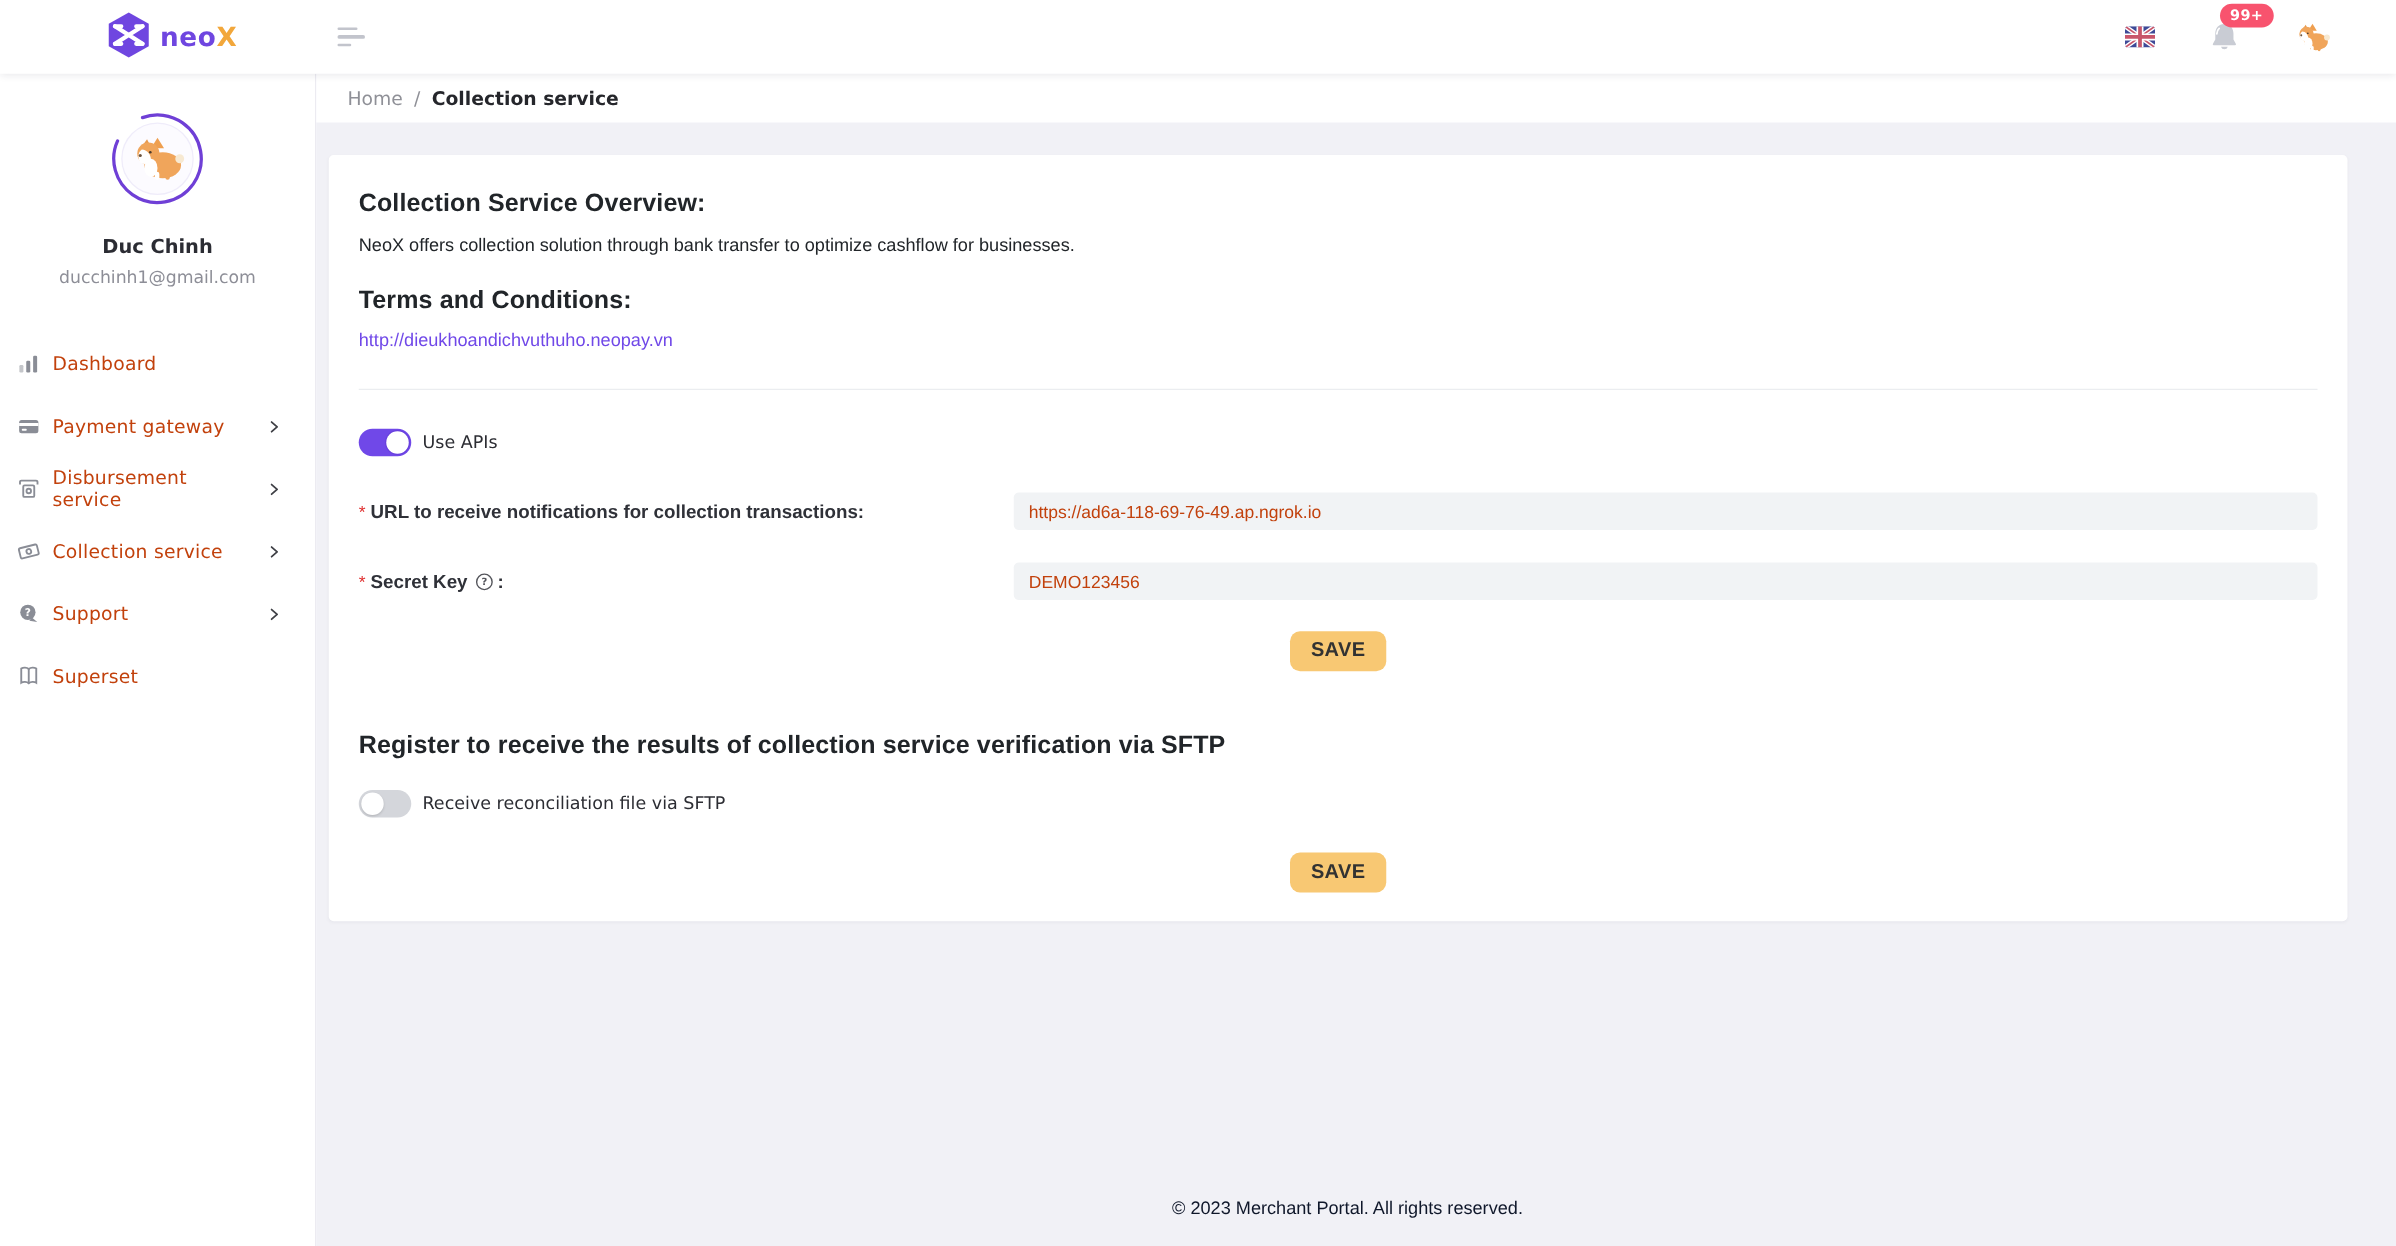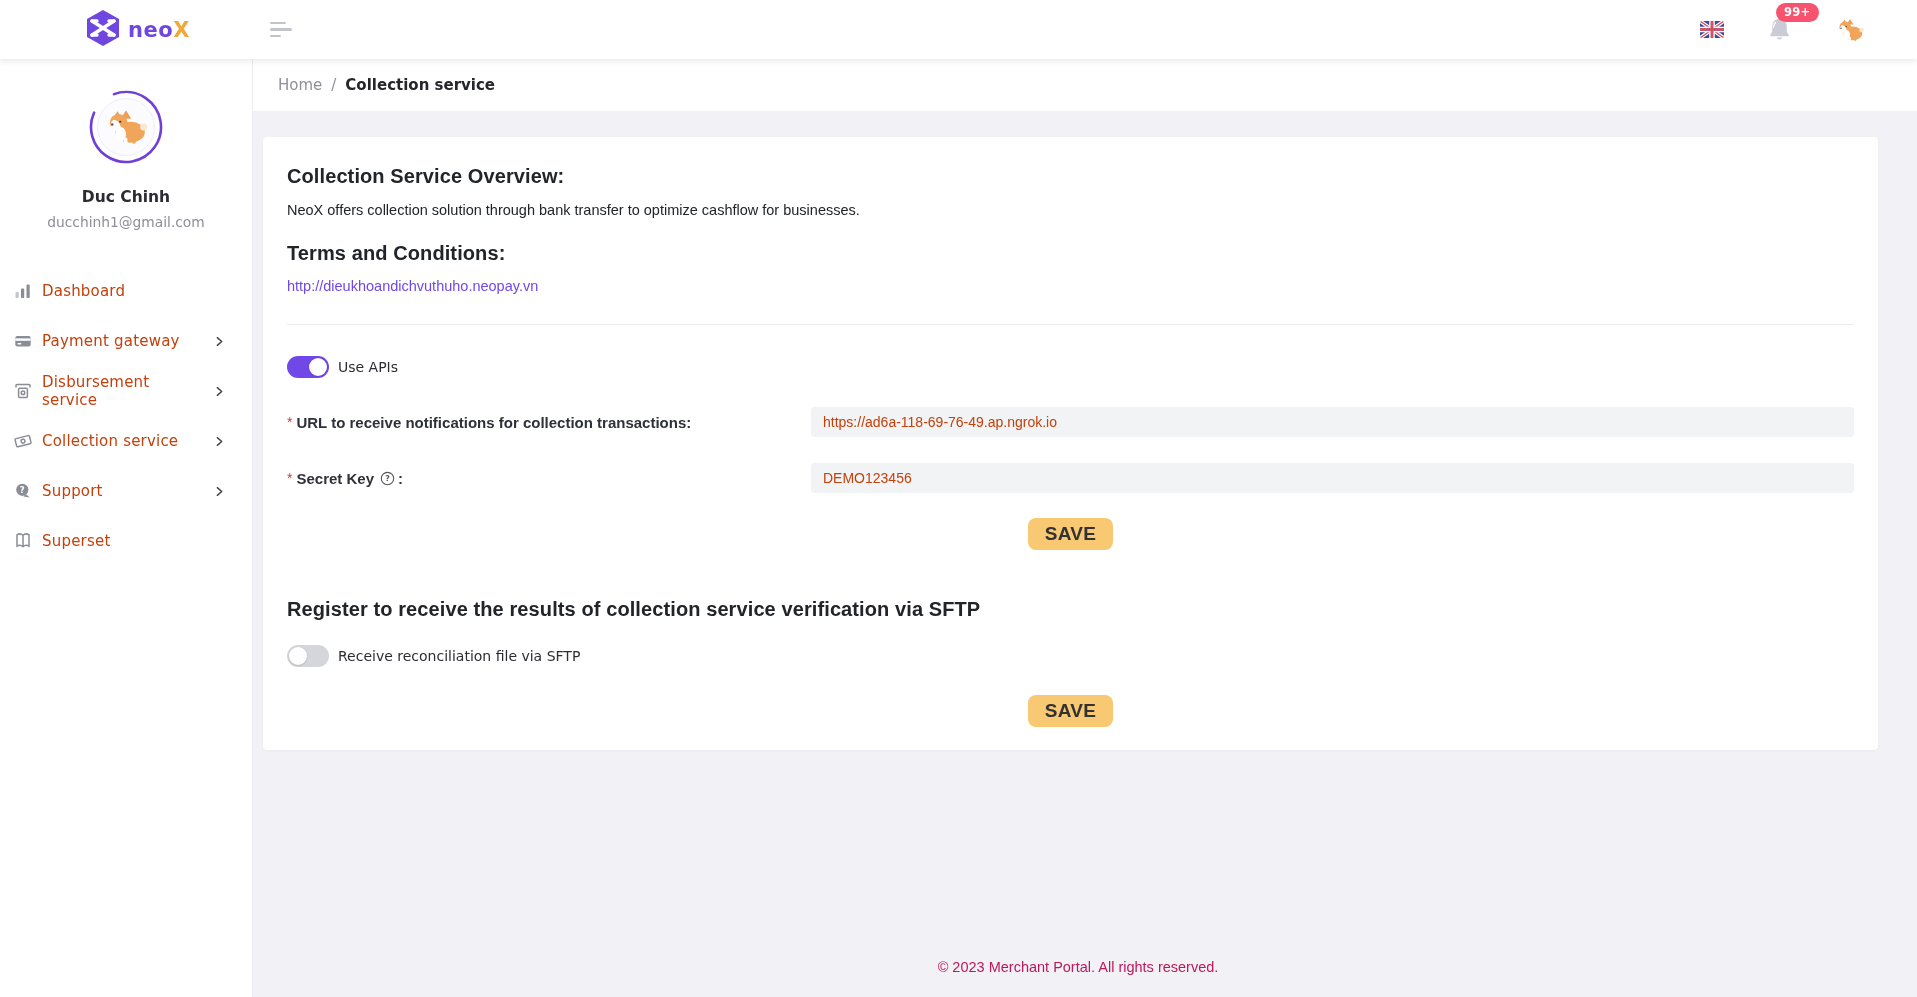--- a/index.html
+++ b/index.html
@@ -41,21 +41,21 @@
   .profile-email { margin-top:8px; font-size:13.8px; color:#8d8e97;text-align:center; }
   .nav { margin-top:36px; }
   .nav-item { height:50px; display:flex; align-items:center; padding:0 27px 0 14px;
               cursor:pointer; gap:10px; }
   .nav-icon { width:18px; height:18px; flex:0 0 18px; display:flex; align-items:center; justify-content:center; }
   .nav-label { font-size:15px; color:#c2410c; letter-spacing:.2px; }
   .nav-chevron { margin-left:auto; display:flex; align-items:center; }
 
   
   .main { flex:1; display:flex; flex-direction:column; background:#f1f1f6; }
-  .breadcrumb-bar { height:52px; background:#fff; display:flex; align-items:center;
+  .breadcrumb-bar { height:39px; background:#fff; display:flex; align-items:center;
                     padding-left:25px; font-size:15px; gap:9px; }
   .bc-home { color:#8f9097; cursor:pointer; }
   .bc-sep { color:#8f9097; }
   .bc-current { color:#25262b; font-weight:bold; }
 
   .gray-area { flex:1; display:flex; flex-direction:column; padding:26px 24px 0 10px; }
 
   .card { background:#fff; border-radius:4px; width:1615px; height:613px;
           box-shadow:0 1px 3px rgba(20,20,40,.04); padding:28px 24px 21px 24px;
           font-family:"Liberation Sans", sans-serif; }
@@ -83,27 +83,27 @@
   .req { color:#e03131; margin-right:4px; font-weight:normal; font-size:14px; }
   .help-icon { margin:0 3px 0 6px; display:flex; align-items:center; cursor:pointer; }
   .form-input { flex:1; height:30px; background:#f1f3f5; border:none; border-radius:4px;
                 padding:0 12px; font-size:14px; color:#c2410c;
                 font-family:"Liberation Sans", sans-serif; outline:none; }
 
   .save-row { display:flex; justify-content:center; }
   .save-row.first { margin-top:25px; }
   .save-row.second { margin-top:28px; }
   .save-btn { background:#f8c873; border:none; border-radius:8px; height:32px; padding:0 17px;
-              font-size:19px; font-weight:bold; color:#323232; letter-spacing:.3px; cursor:pointer;
+              font-size:16px; font-weight:bold; color:#323232; letter-spacing:.3px; cursor:pointer;
               font-family:"Liberation Sans", sans-serif; }
   .sftp-title { margin-top:48px; }
   .toggle-row.sftp { margin-top:24px; }
 
   .footer { margin-top:auto; padding-bottom:22px; text-align:center;
-            font-size:14.5px; color:#be185d; font-family:"Liberation Sans", sans-serif; }
+            font-size:14.5px; color:#0f172a; font-family:"Liberation Sans", sans-serif; }
 </style>
 </head>
 <body>
 
 <header class="topbar">
   <div class="logo-zone">
     <div class="logo">
       <span>
         <svg width="36" height="38" viewBox="0 0 36 38">
           <polygon points="18,1 34,10 34,28 18,37 2,28 2,10" fill="#6f46e0"></polygon>

